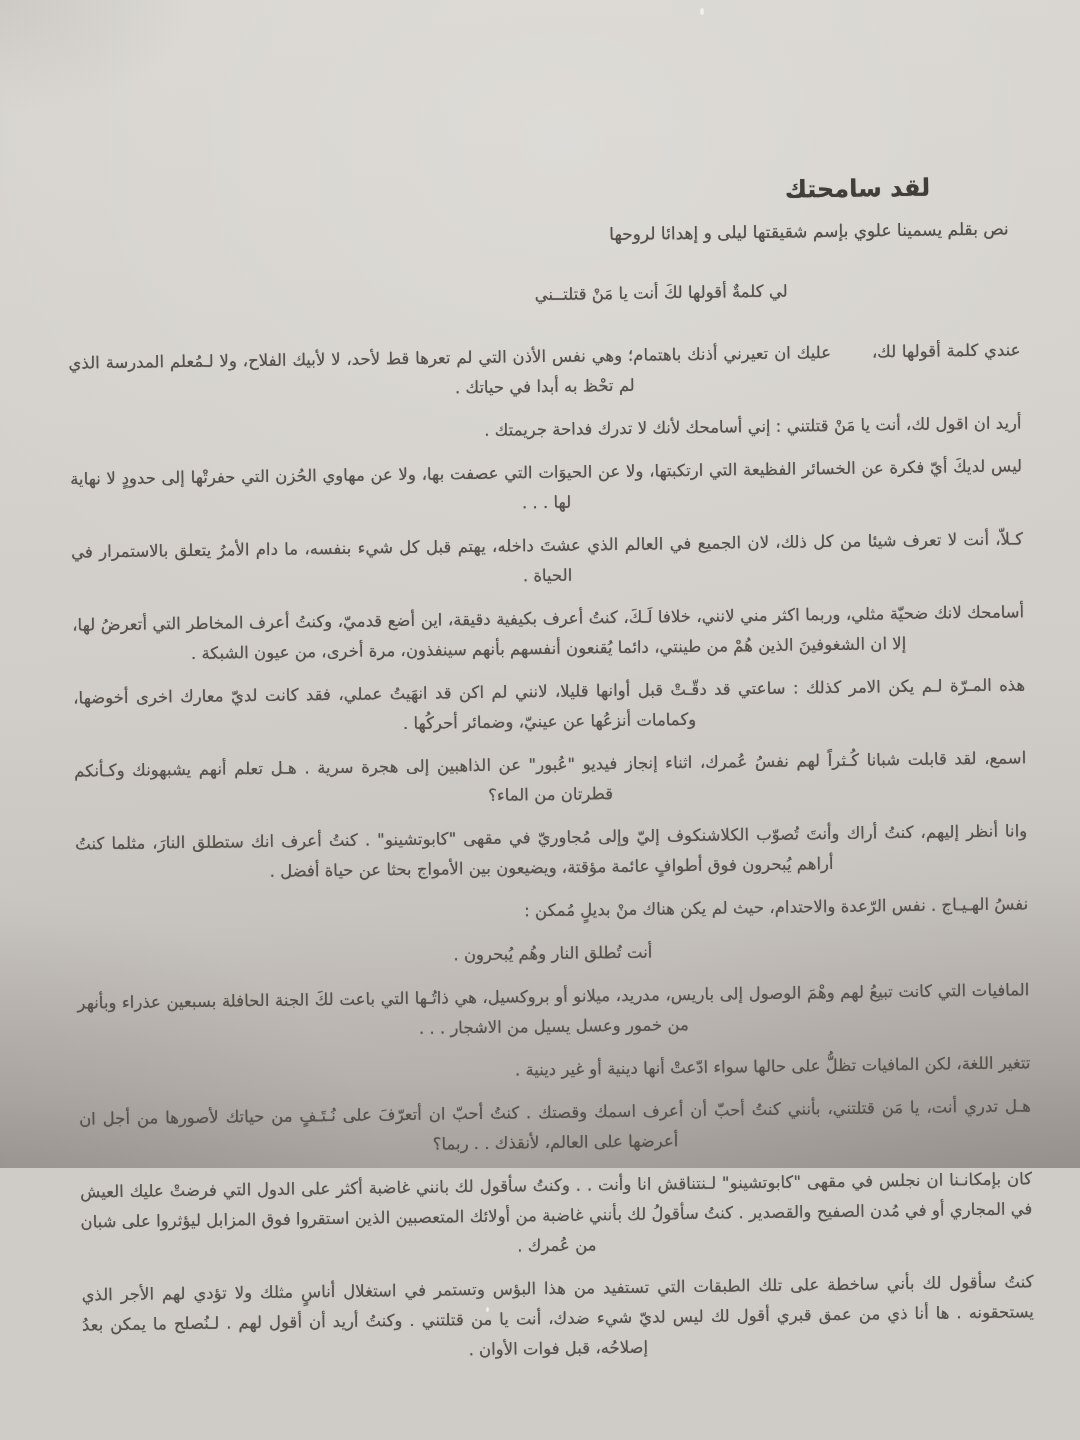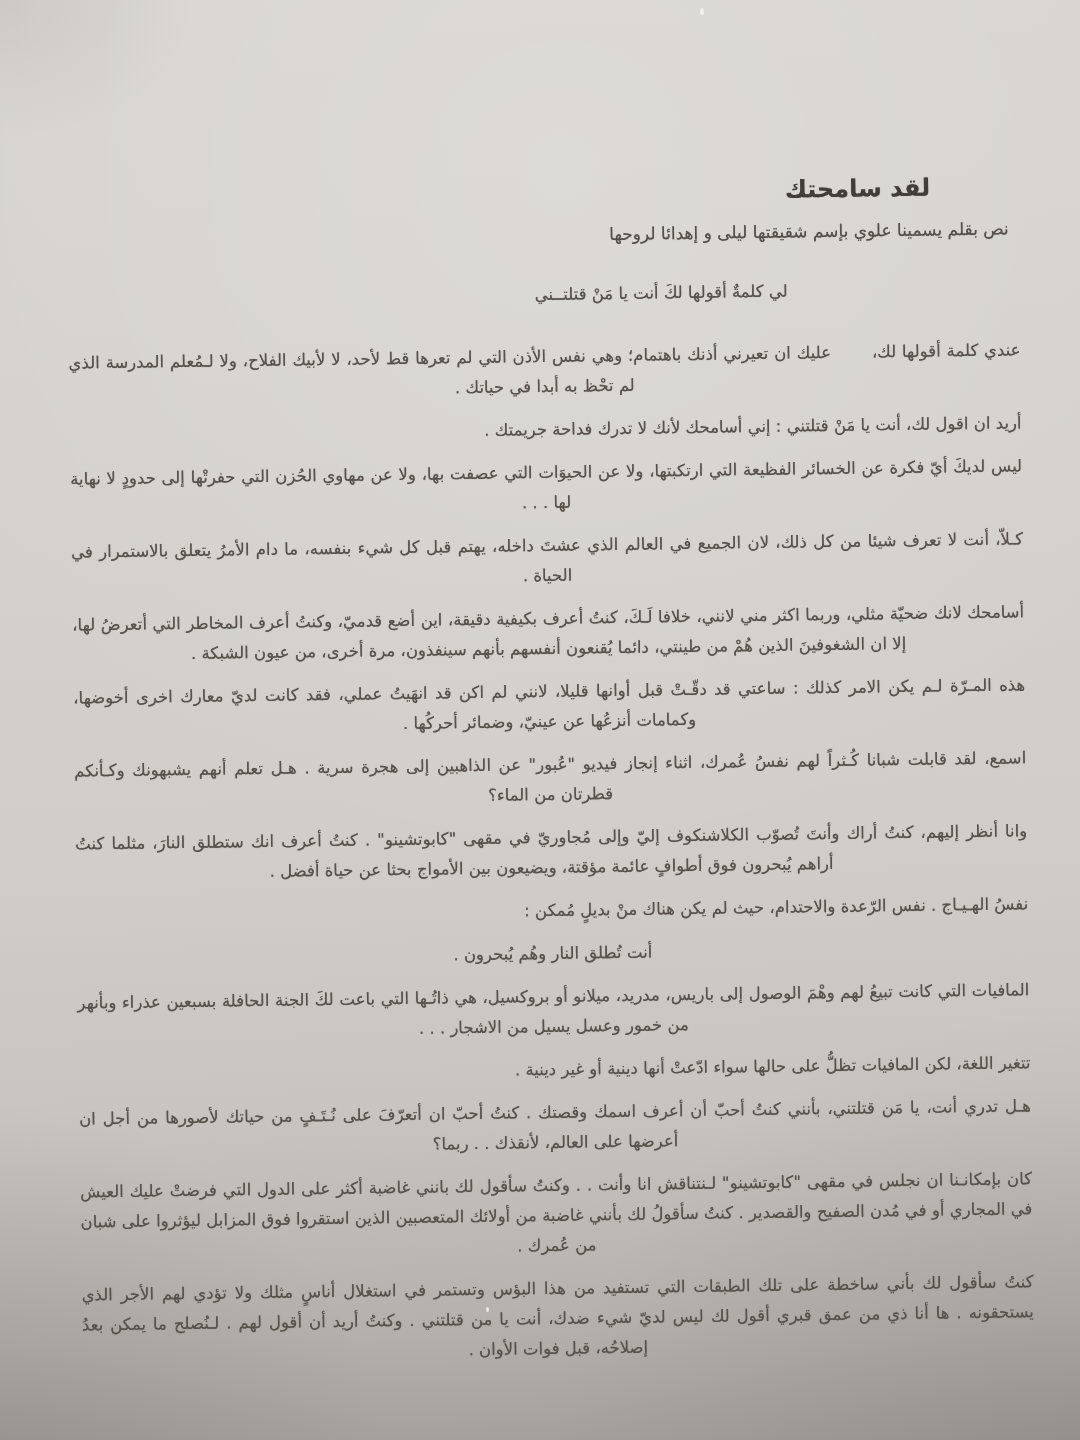--- a/index.html
+++ b/index.html
@@ -3,21 +3,21 @@
 <meta charset="utf-8">
 <style>
   html,body{margin:0;padding:0;}
   body{
     width:1080px;height:1440px;overflow:hidden;
     font-family:"DejaVu Sans",sans-serif;
     background:#cfccc7;
   }
   
   .paper{
-    position:relative;width:1080px;height:1440px;
+    position:relative;width:1080px;height:1168px;
     background:
       radial-gradient(120% 90% at 52% 12%, rgba(255,255,255,0.16) 0%, rgba(255,255,255,0) 55%),
       radial-gradient(26% 14% at 0% 0%,   rgba(40,36,32,0.07) 0%, rgba(0,0,0,0) 70%),
       radial-gradient(80% 55% at 100% 104%, rgba(58,53,48,0.14) 0%, rgba(0,0,0,0) 62%),
       radial-gradient(70% 48% at -4% 104%, rgba(58,53,48,0.16) 0%, rgba(0,0,0,0) 58%),
       linear-gradient(178deg, #d8d5d0 0%, #d5d2cd 30%, #d1cdc8 58%, #c8c4bf 76%, #b5b0ab 91%, #a29d98 100%);
   }
   .speck{position:absolute;background:#f4f2ee;border-radius:50%;opacity:.85;}
   .speck.s1{left:700px;top:8px;width:4px;height:7px;}
   .speck.s2{left:486px;top:1307px;width:3px;height:5px;}

